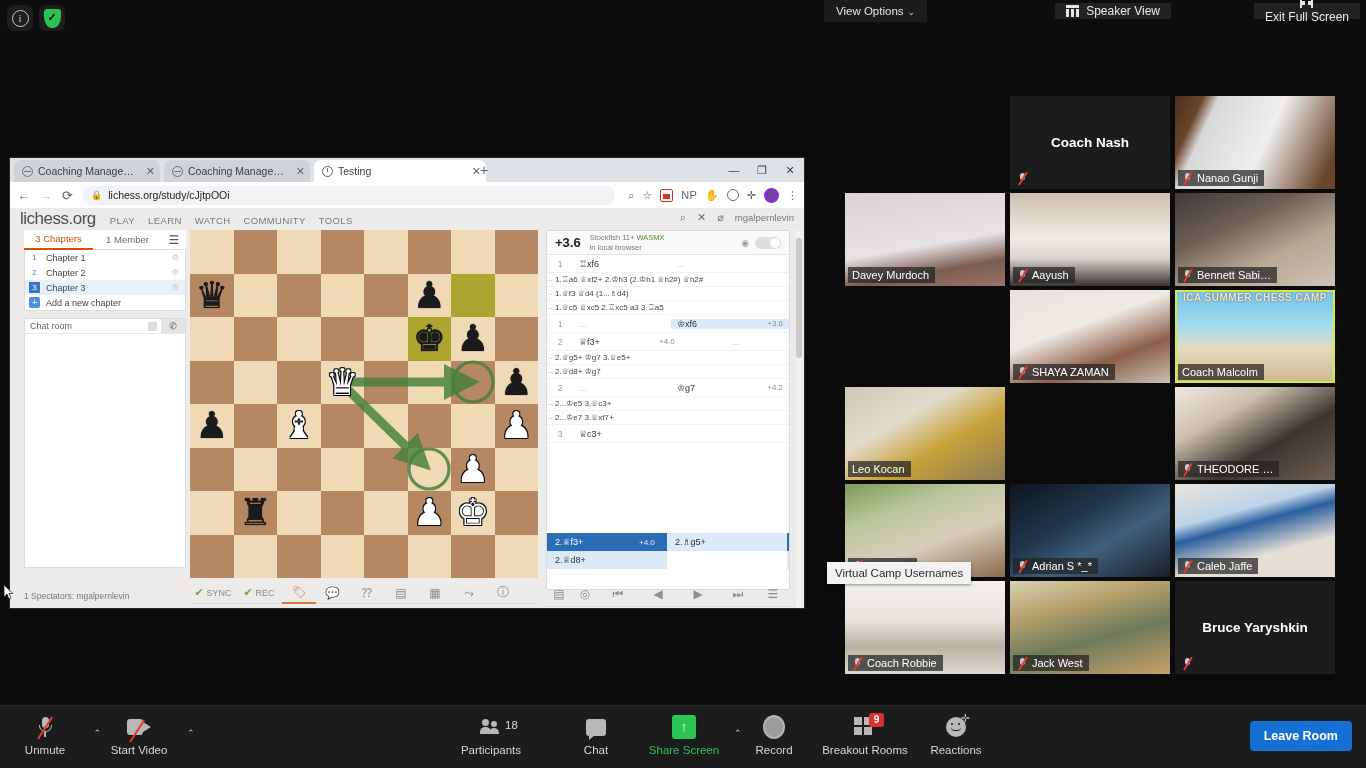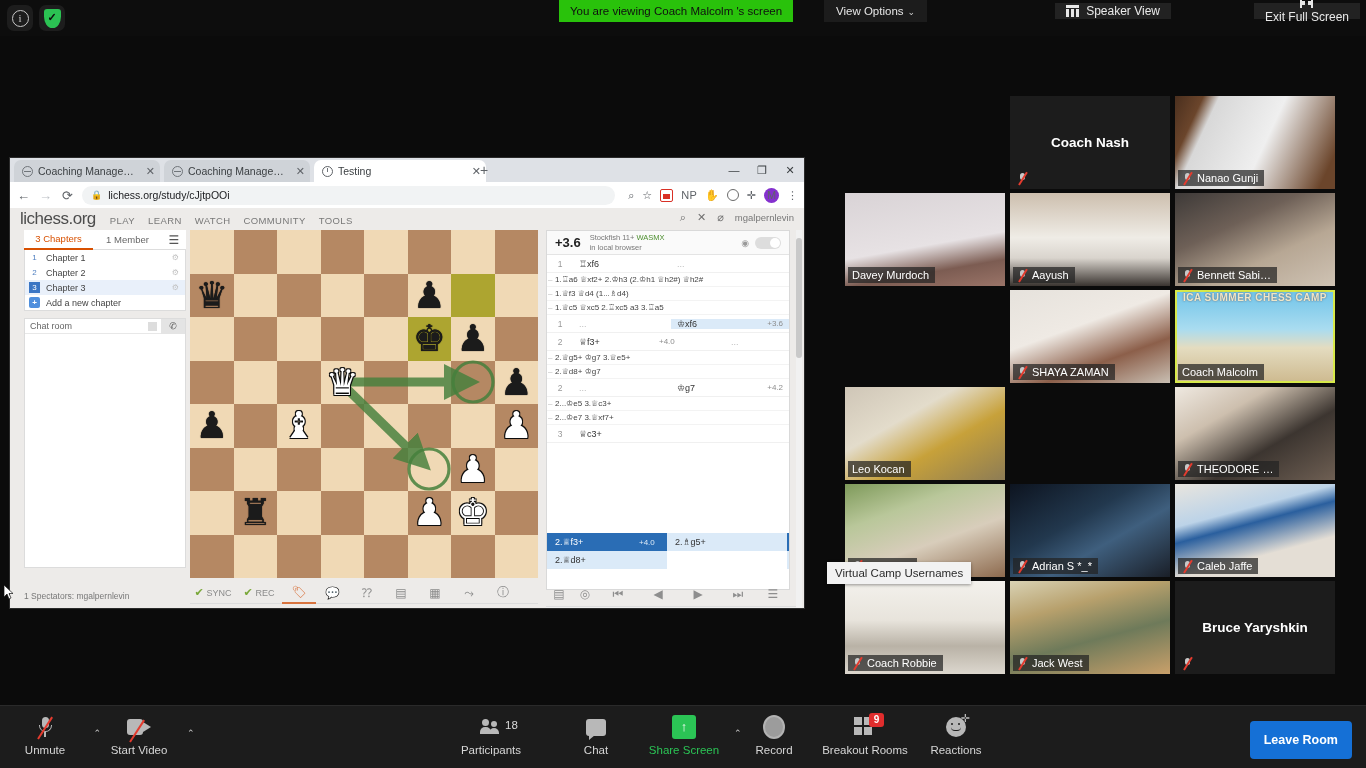--- a/index.html
+++ b/index.html
@@ -354,39 +354,38 @@
     position: absolute; left: 15px; top: -4px; min-width: 15px; height: 14px;
     background: #e02d2d; color: #fff; border-radius: 3px; font-size: 10px;
     line-height: 14px; text-align: center; padding: 0 3px; font-weight: bold;
   }
   .react-ic { width: 20px; height: 20px; border-radius: 50%; background: #b8b8b8; position: relative; }
   .react-ic .eye1 { position: absolute; left: 5px; top: 6px; width: 2.4px; height: 2.4px; border-radius: 50%; background: #1c1c1c; }
   .react-ic .eye2 { position: absolute; left: 12px; top: 6px; width: 2.4px; height: 2.4px; border-radius: 50%; background: #1c1c1c; }
   .react-ic .mouth { position: absolute; left: 5px; top: 10px; width: 10px; height: 4px; border-bottom: 1.6px solid #1c1c1c; border-radius: 0 0 6px 6px; }
   .react-ic .plus { position: absolute; right: -4px; top: -4px; color: #b8b8b8; font-size: 11px; line-height: 1; }
   .leave-btn {
-    position: absolute; right: 14px; top: 15px; height: 38px;
+    position: absolute; right: 14px; top: 15px; height: 30px;
     background: #1570d6; color: #fff; border-radius: 4px;
     font-size: 12.5px; font-weight: bold; display: flex; align-items: center; padding: 0 14px;
   }
   .cursor-arrow { position: absolute; left: 4px; top: 585px; width: 10px; height: 15px; }
 </style>
 </head>
 <body>
 
 <div id="root">
 
   <div class="zoom-topbar">
     <div class="tb-icon-btn info">
       <div class="info-glyph">i</div>
     </div>
     <div class="tb-icon-btn shield">
       <div class="shield-glyph">✓</div>
     </div>
-    <div class="sharing-pill">You are viewing Coach Malcolm 's screen</div>
     <div class="viewopts">
       <span>View Options</span><span class="caret">⌄</span>
     </div>
     <div class="topright-btn speaker">
       <span class="ic-grid4">
           <i class="top"></i>
           <i class="b1"></i>
           <i class="b2"></i>
           <i class="b3"></i>
         </span>

